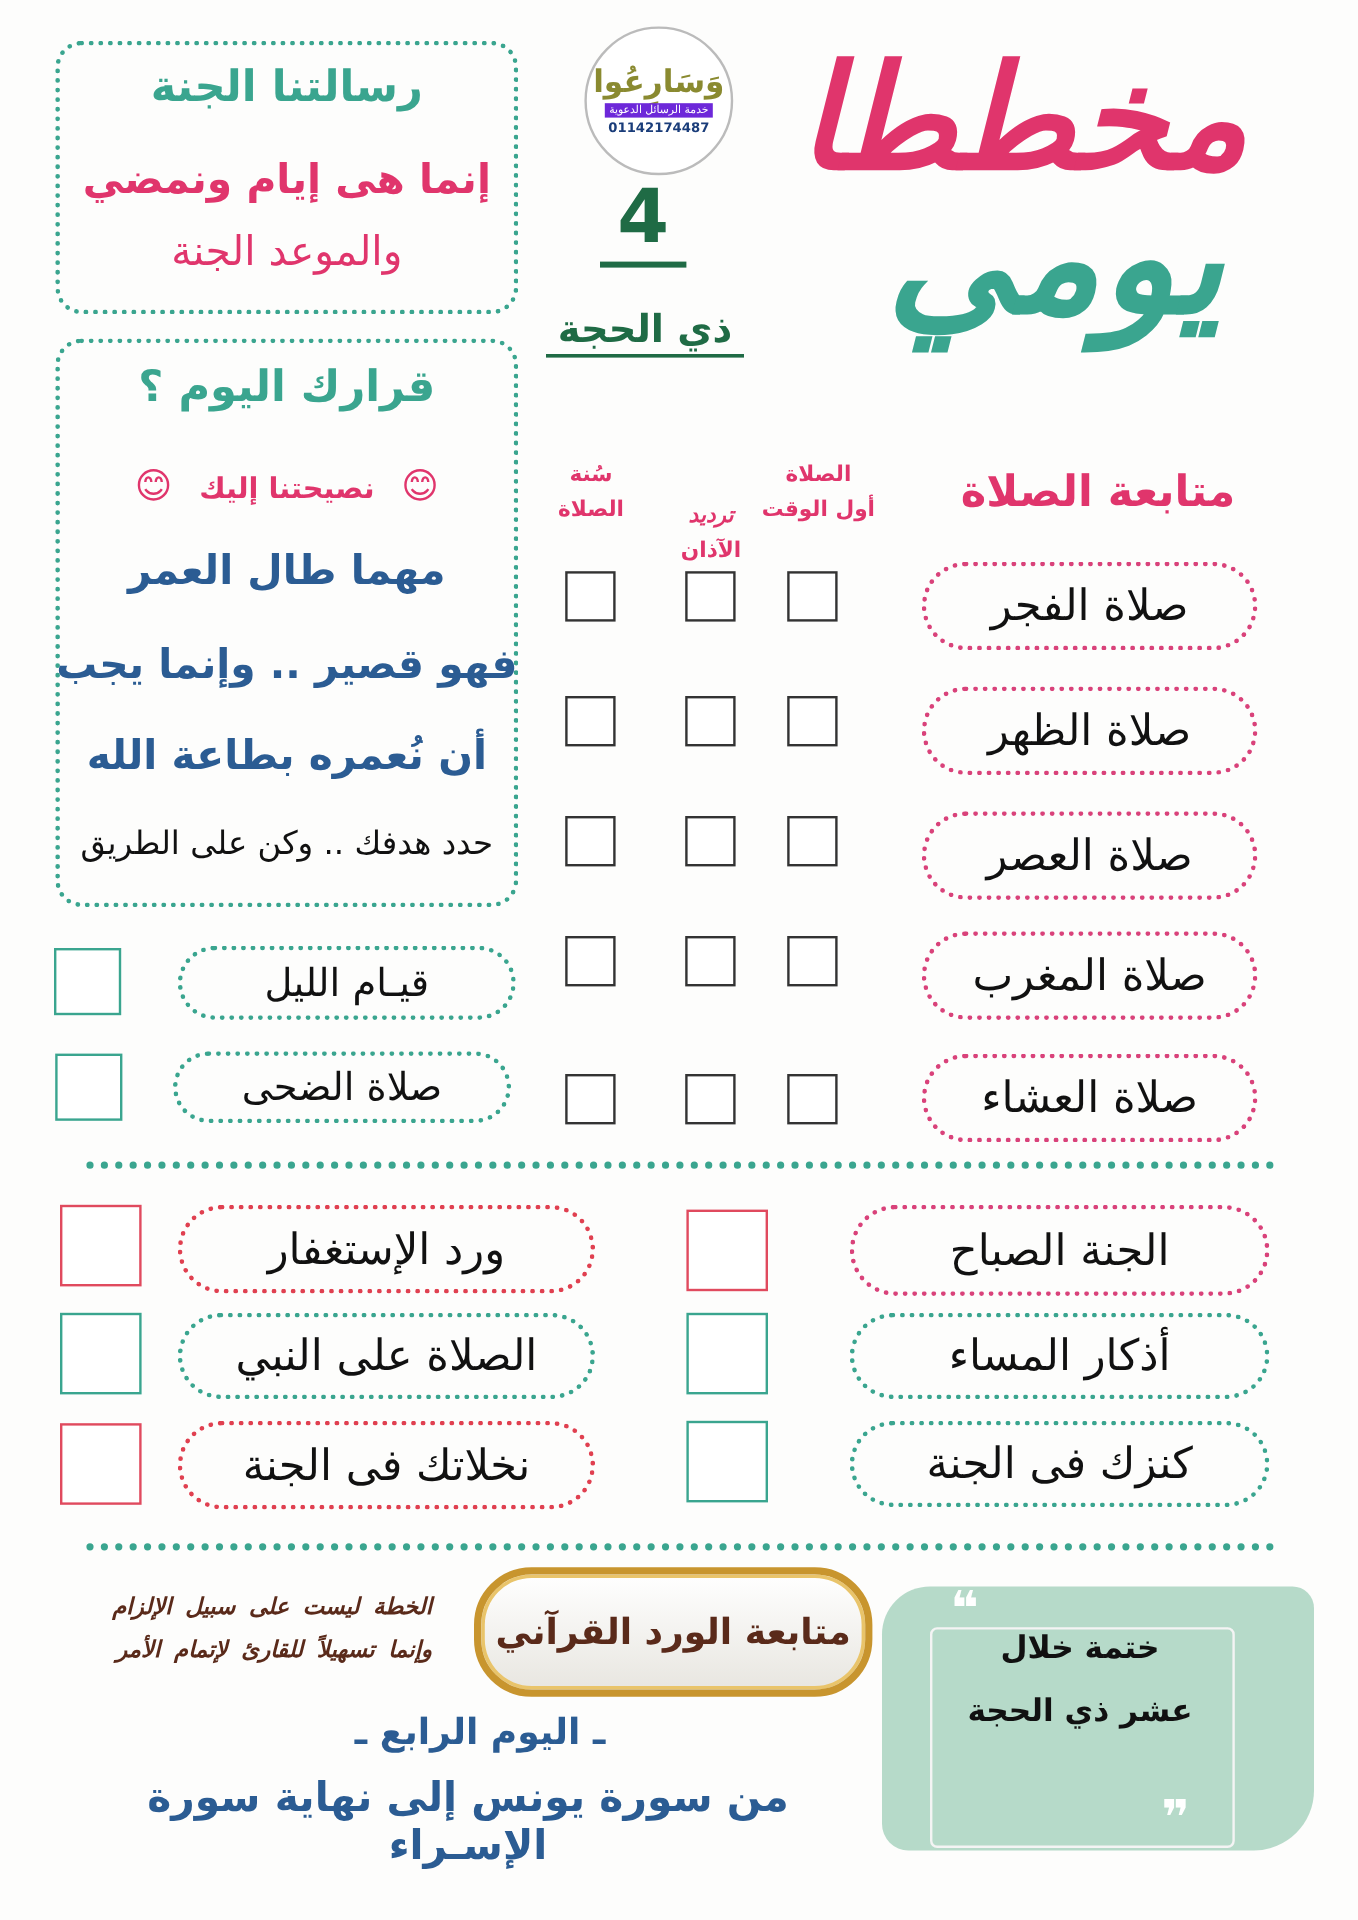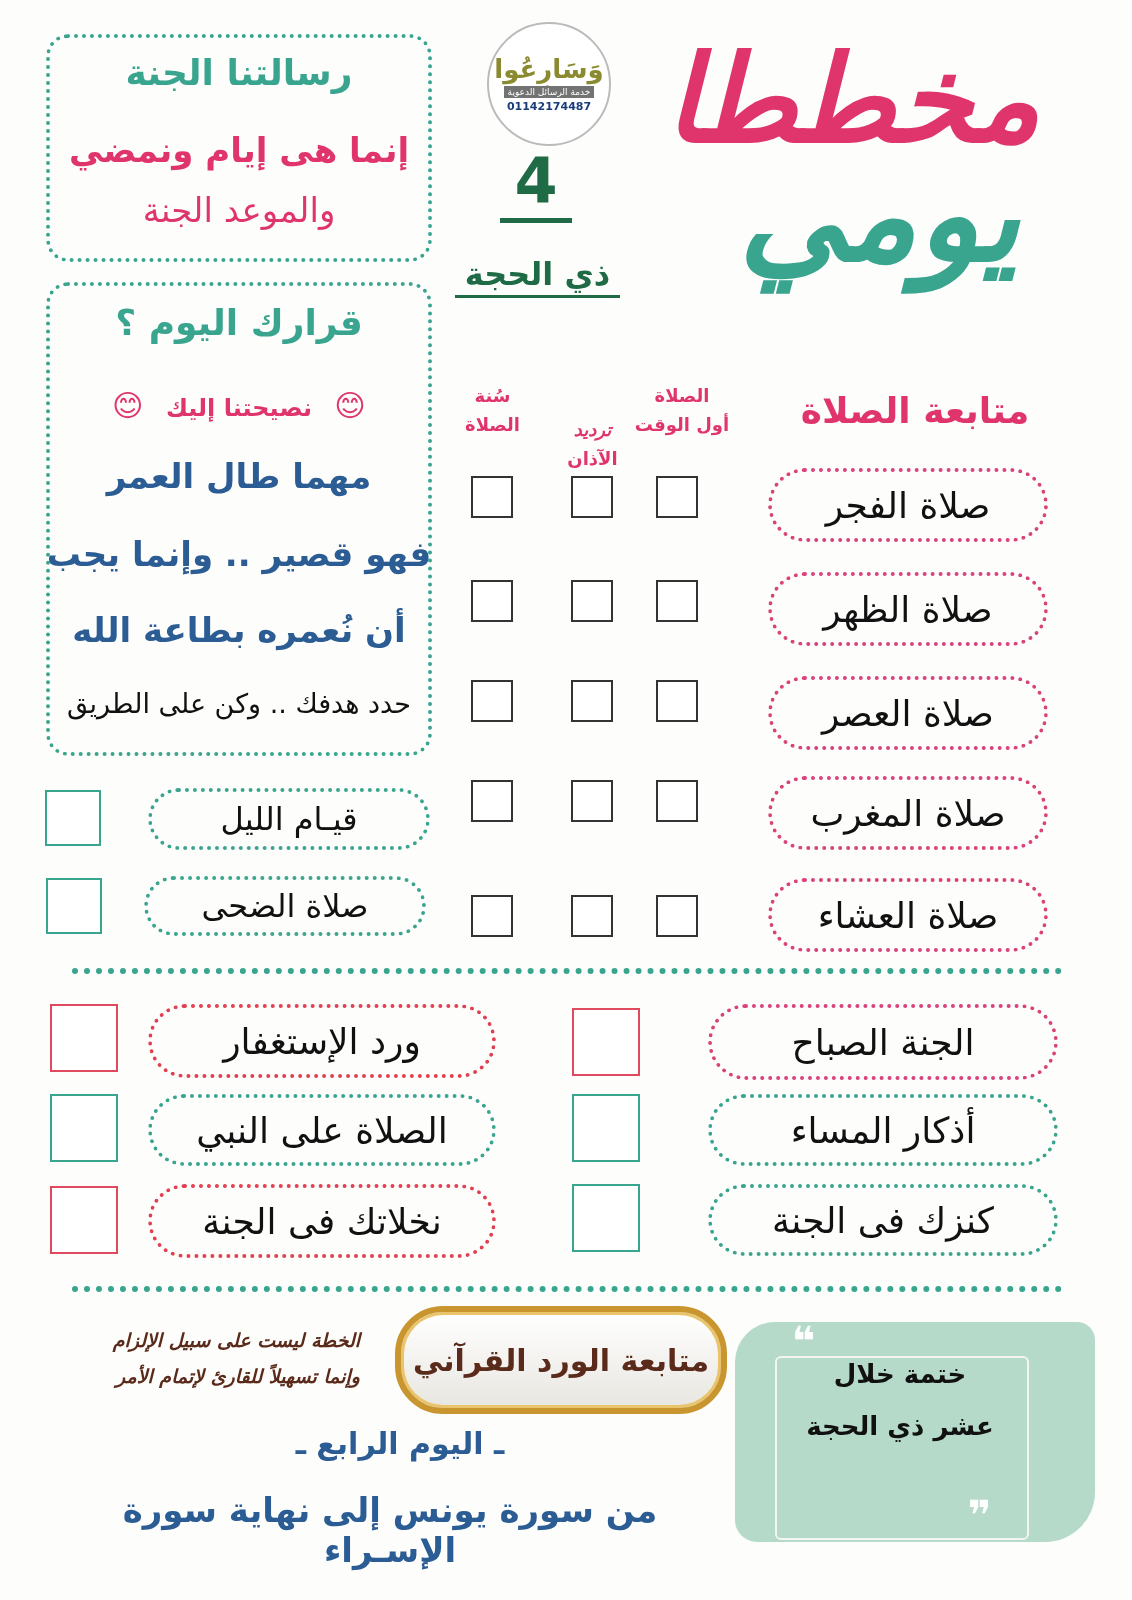--- a/index.html
+++ b/index.html
@@ -24,21 +24,21 @@
 </head>
 <body>
 
 <div class="abs" style="left:640px;top:20px;width:440px;height:280px;">
   <div class="abs logo-title teal" style="right:60px;top:130px;font-size:130px;font-style:italic;">يومي</div>
   <div class="abs logo-title pink" style="right:40px;top:20px;font-size:120px;font-style:italic;">مخططا</div>
 </div>
 
 <div class="abs" style="left:475px;top:22px;width:120px;height:120px;border-radius:50%;border:2px solid #bbb;background:#fff;display:flex;flex-direction:column;align-items:center;justify-content:center;margin-left:12px;">
   <div style="font-size:26px;font-weight:bold;color:#8a8a30;line-height:1.1;">وَسَارِعُوا</div>
-  <div style="font-size:9px;background:#737373;color:#fff;padding:1px 4px;margin-top:2px;">خدمة الرسائل الدعوية</div>
+  <div style="font-size:9px;background:#6d28d9;color:#fff;padding:1px 4px;margin-top:2px;">خدمة الرسائل الدعوية</div>
   <div style="font-size:11px;color:#1a3d7a;font-weight:bold;direction:ltr;margin-top:2px;">01142174487</div>
 </div>
 
 <div class="abs center" style="left:500px;top:150px;width:72px;font-size:62px;font-weight:bold;color:#1f6b45;border-bottom:5px solid #1f6b45;line-height:1;padding-bottom:6px;">4</div>
 <div class="abs center" style="left:455px;top:255px;width:165px;font-size:32px;font-weight:bold;color:#1f6b45;border-bottom:3px solid #1f6b45;padding-bottom:2px;">ذي الحجة</div>
 
 <div class="box-dot" style="left:46px;top:34px;width:386px;height:228px;"></div>
 <div class="abs center teal" style="left:46px;top:52px;width:386px;font-size:36px;font-weight:bold;">رسالتنا الجنة</div>
 <div class="abs center pink" style="left:46px;top:118px;width:386px;font-size:34px;font-weight:bold;margin-top:12px;">إنما هى إيام ونمضي</div>
 <div class="abs center pink" style="left:46px;top:190px;width:386px;font-size:34px;font-weight:normal;">والموعد الجنة</div>
@@ -143,27 +143,27 @@
     <span>نخلاتك فى الجنة</span>
   </div>
 <div class="cb red-c" style="left:50px;top:1186px;"></div>
 
 <div class="sep" style="top:1286px;"></div>
 
 <div class="abs" style="left:395px;top:1306px;width:320px;height:96px;border-radius:48px;border:6px solid #c8952e;background:linear-gradient(#ffffff,#e8e6e0);box-shadow:0 0 0 3px #e9c46a inset;display:flex;align-items:center;justify-content:center;">
   <span style="font-size:30px;font-weight:bold;color:#5a2a1a;">متابعة الورد القرآني</span>
 </div>
 
-<div class="abs" style="left:60px;top:1322px;width:300px;text-align:right;color:#5a2a1a;font-size:19px;font-weight:bold;font-style:italic;line-height:1.9;">
+<div class="abs" style="left:60px;top:1322px;width:300px;text-align:right;color:#5a2a1a;font-size:19px;font-weight:bold;font-style:italic;line-height:1.9;font-family:Liberation Mono, monospace;">
   <div>الخطة ليست على سبيل الإلزام</div>
   <div>وإنما تسهيلاً للقارئ لإتمام الأمر</div>
 </div>
 
 <div class="abs center navy" style="left:250px;top:1426px;width:300px;font-size:30px;font-weight:bold;">ـ اليوم الرابع ـ</div>
-<div class="abs center navy" style="left:70px;top:1478px;width:640px;font-size:34px;font-weight:bold;margin-top:12px;">من سورة يونس إلى نهاية سورة الإسـراء</div>
+<div class="abs center navy" style="left:70px;top:1478px;width:640px;font-size:34px;font-weight:bold;">من سورة يونس إلى نهاية سورة الإسـراء</div>
 
 <div class="abs" style="left:735px;top:1322px;width:360px;height:220px;background:#a9d3c0;border-radius:40px 18px 50px 22px;opacity:0.85;"></div>
 <div class="abs" style="left:775px;top:1356px;width:250px;height:180px;border:2px solid #f4f4f4;border-radius:6px;"></div>
 <div class="abs" style="left:792px;top:1318px;font-size:40px;color:#fff;font-weight:bold;">❝</div>
 <div class="abs" style="left:968px;top:1492px;font-size:40px;color:#fff;font-weight:bold;">❞</div>
 <div class="abs center" style="left:775px;top:1348px;width:250px;font-size:26px;font-weight:bold;color:#111;line-height:2;">
   <div>ختمة خلال</div>
   <div>عشر ذي الحجة</div>
 </div>
 

